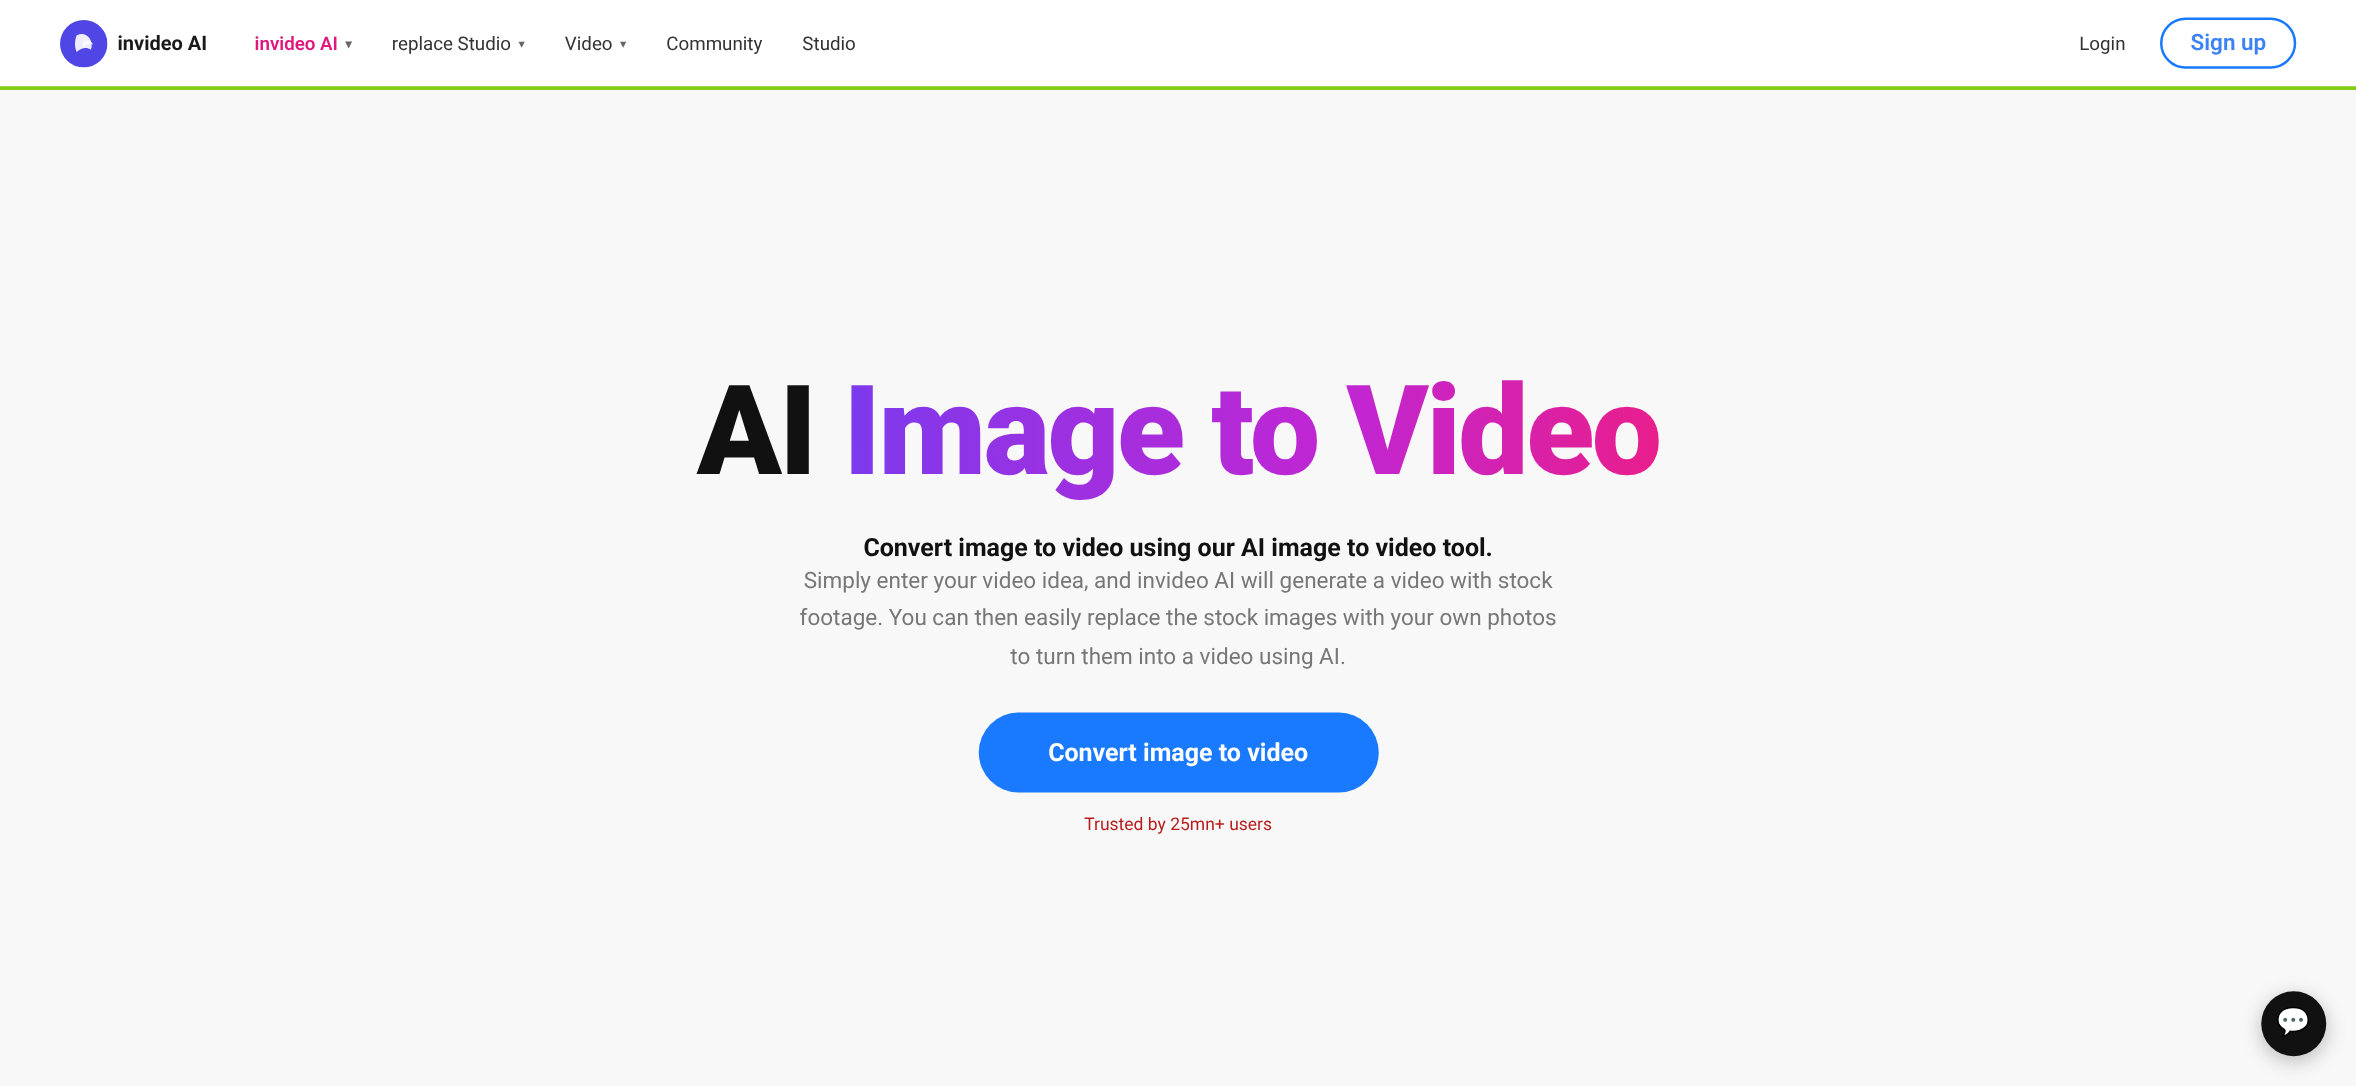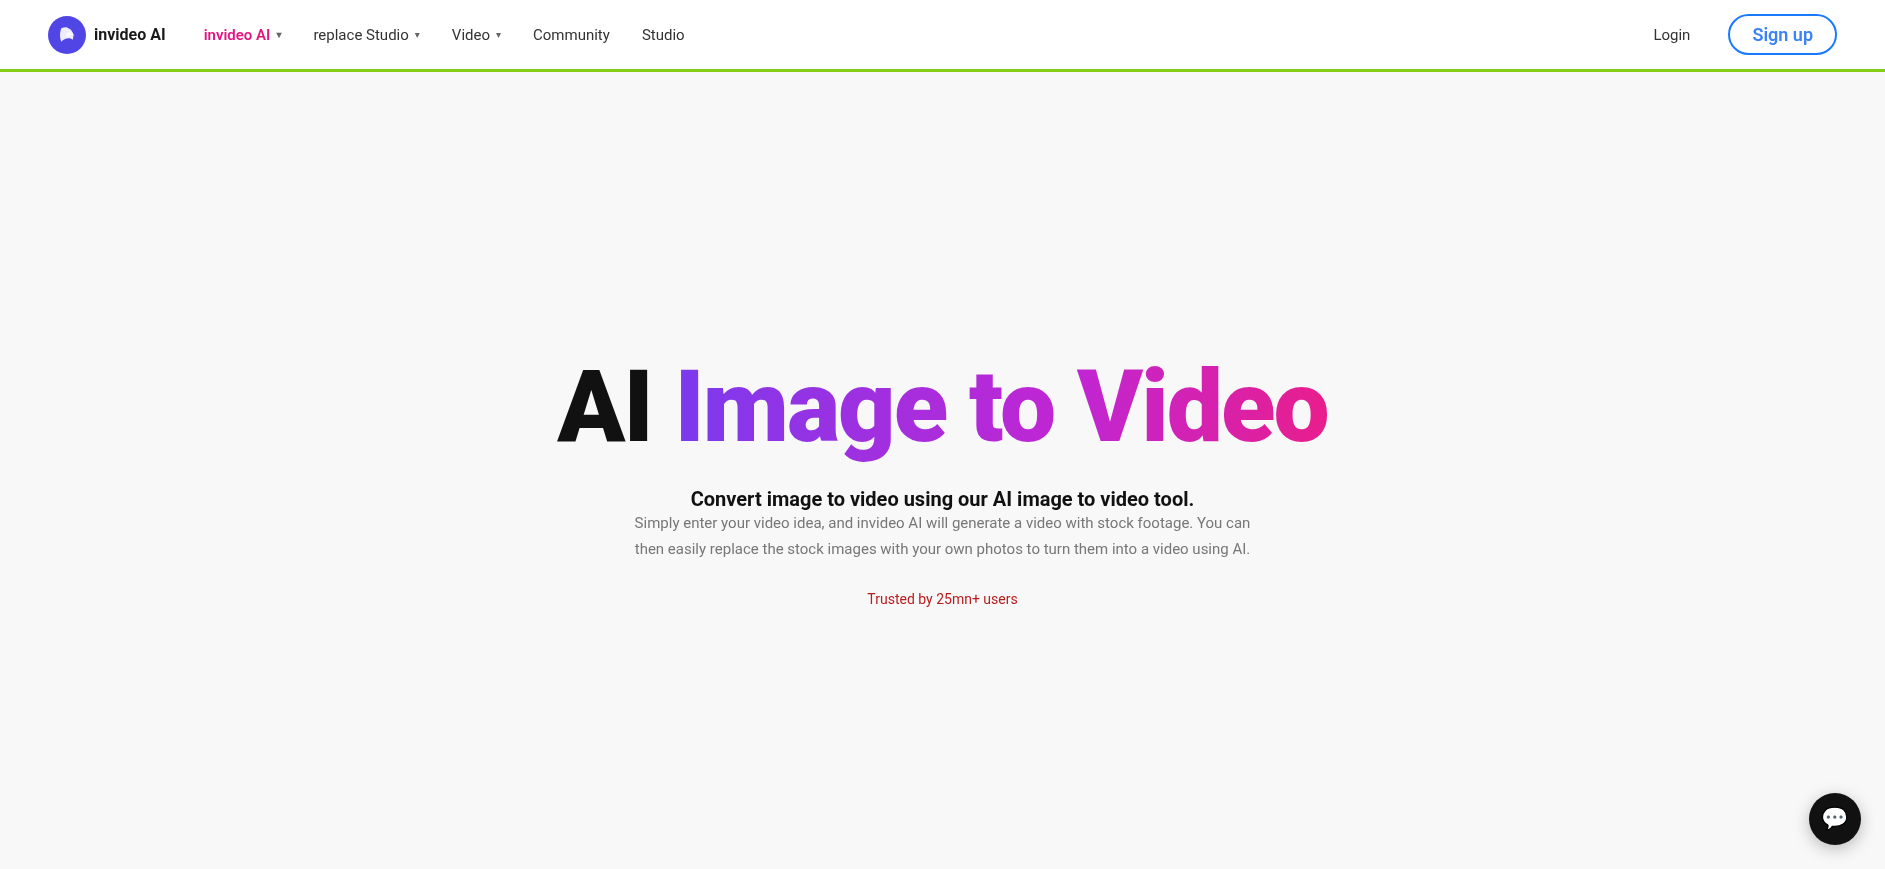--- a/index.html
+++ b/index.html
@@ -80,21 +80,21 @@
       margin-left: 2px;
     }
 
     .nav-spacer {
       flex: 1;
     }
 
     .nav-auth {
       display: flex;
       align-items: center;
-      gap: 26px;
+      gap: 16px;
     }
 
     .btn-login {
       font-size: 15px;
       color: #333;
       cursor: pointer;
       padding: 8px 12px;
       border-radius: 6px;
       background: none;
       border: none;
@@ -153,21 +153,21 @@
       background-clip: text;
     }
 
     .hero-subtitle-bold {
       font-size: 20px;
       font-weight: 700;
       color: #111111;
     }
 
     .hero-subtitle-light {
-      font-size: 15px;
+      font-size: 18px;
       font-weight: 400;
       color: #777777;
       line-height: 1.7;
       max-width: 620px;
       margin-bottom: 29px;
     }
 
     .btn-cta {
       display: inline-block;
       background: #1a7aff;
@@ -266,19 +266,20 @@
     <span> </span>
     <span class="word-image-to">Image to</span>
     <span> </span>
     <span class="word-video">Video</span>
   </h1>
 
   <p class="hero-subtitle-bold">Convert image to video using our AI image to video tool.</p>
 
   <p class="hero-subtitle-light">Simply enter your video idea, and invideo AI will generate a video with stock footage. You can then easily replace the stock images with your own photos to turn them into a video using AI.</p>
 
+  <button class="btn-cta">Convert image to video</button>
 
   <p class="hero-trust">Trusted by 25mn+ users</p>
 </section>
 
 <div class="chat-bubble">
   <span class="chat-bubble-icon">💬</span>
 </div>
 
 </body></html>

